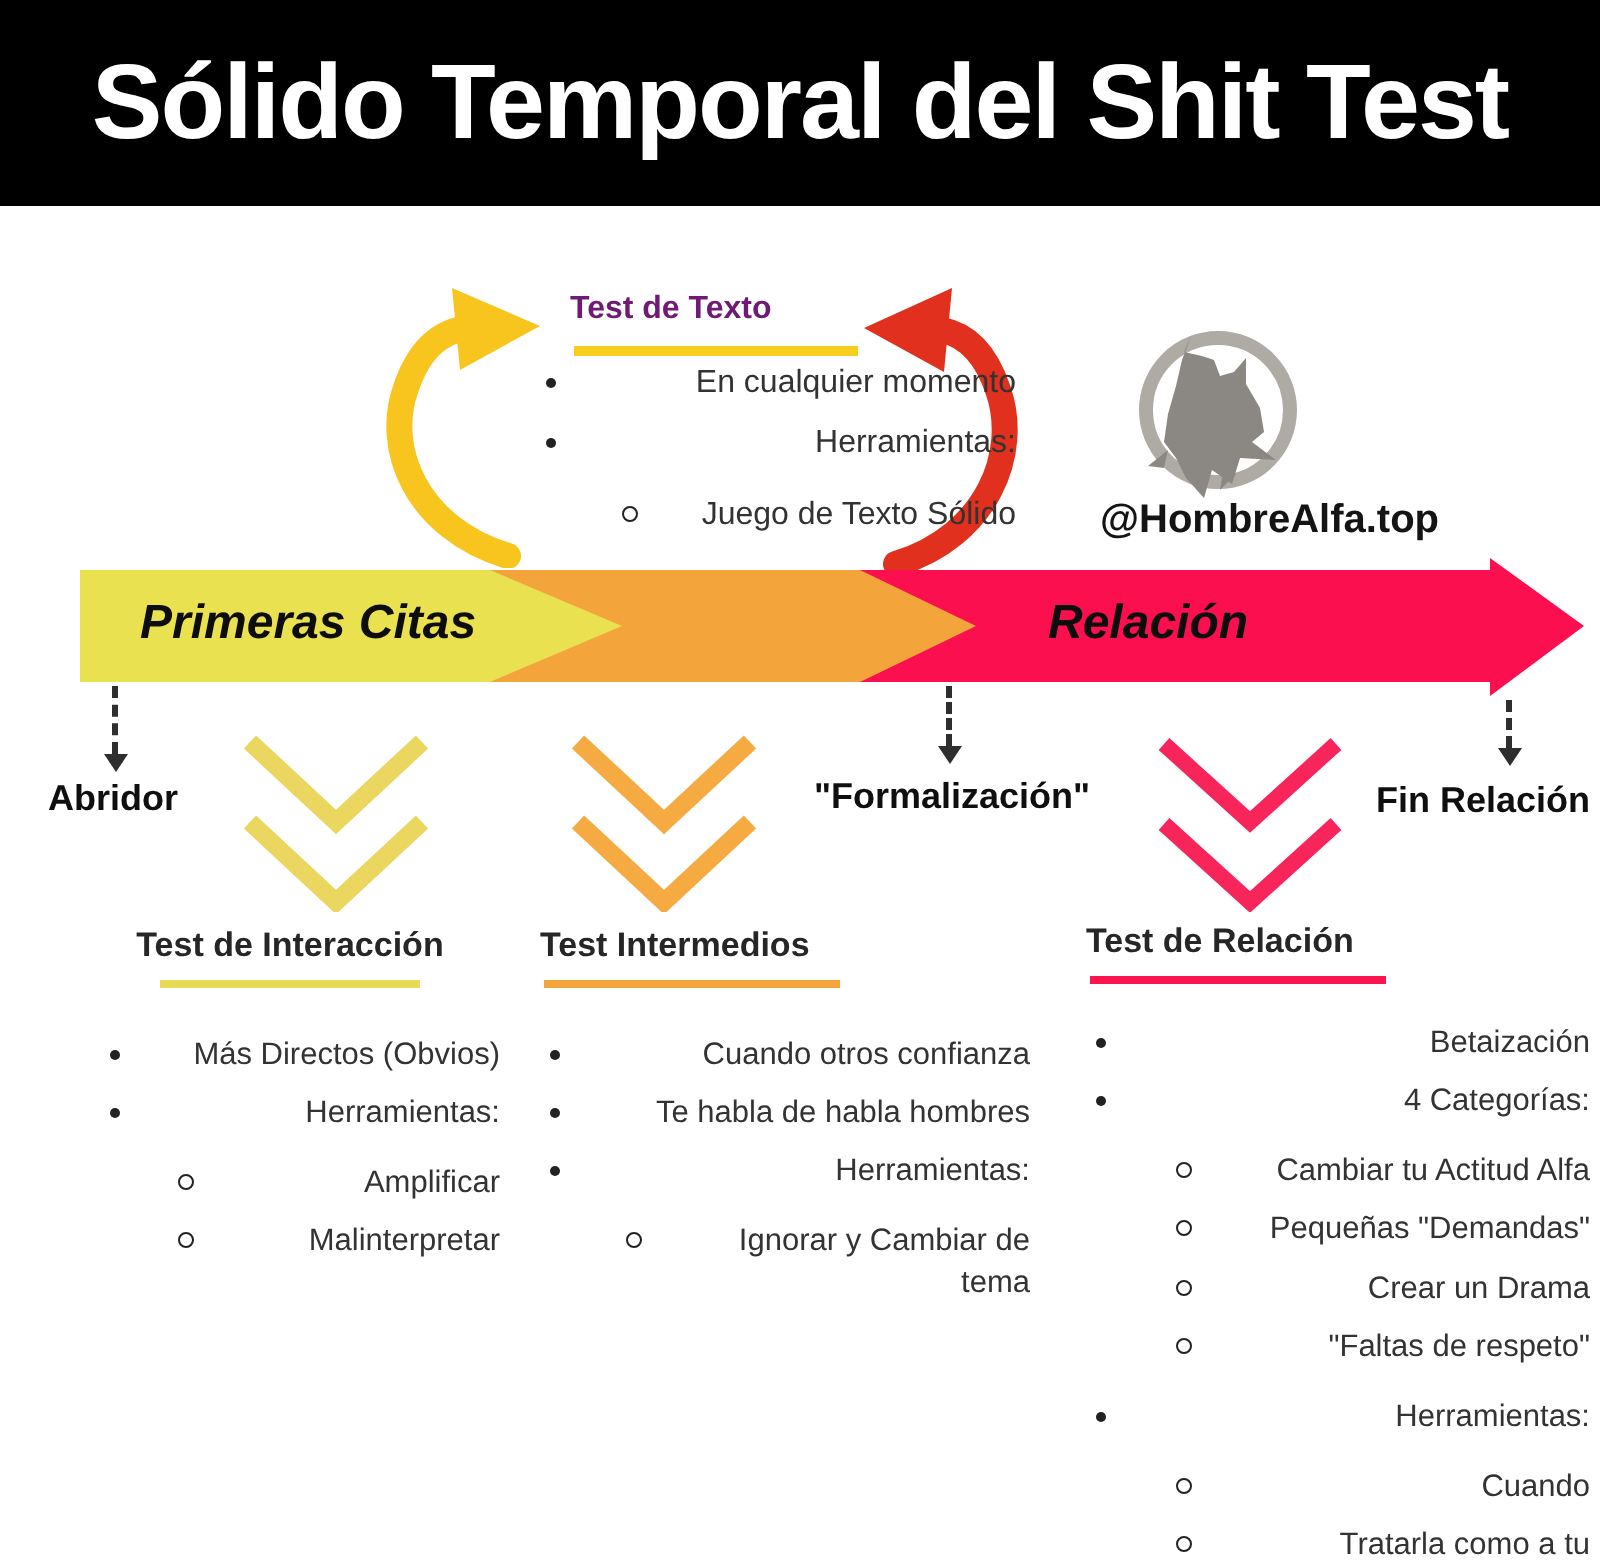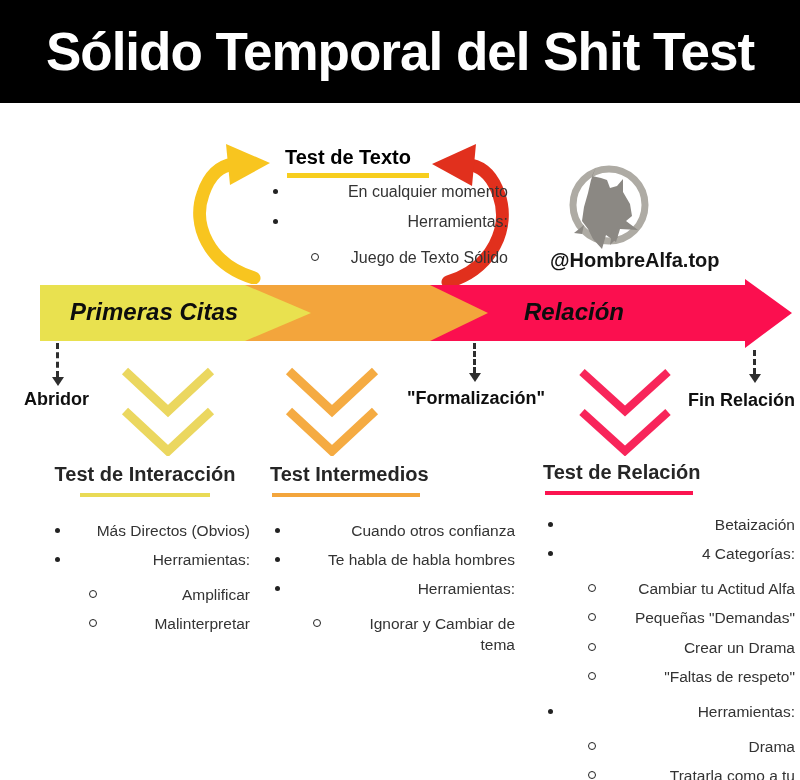--- a/index.html
+++ b/index.html
@@ -9,21 +9,21 @@
   }
   
   .header-bar{
     position:absolute;left:0;top:0;width:800px;height:103px;background:#000000;
     display:flex;align-items:center;justify-content:center;
   }
   .header-bar h1{
     margin:0;color:#ffffff;font-size:53px;font-weight:bold;letter-spacing:-1px;white-space:nowrap;
   }
   
-  .tt-title{position:absolute;left:285px;top:146px;font-size:20px;font-weight:bold;color:#000000;white-space:nowrap;}
+  .tt-title{position:absolute;left:285px;top:146px;font-size:16px;font-weight:bold;color:#701a75;white-space:nowrap;}
   .tt-underline{position:absolute;left:287px;top:173px;width:142px;height:5px;background:#f7ce1e;}
   .tt-list{position:absolute;left:268px;top:182px;width:240px;}
   
   ul.blist{list-style:none;margin:0;padding:0;font-size:15.5px;color:#333;text-align:right;}
   ul.blist li{position:relative;padding-left:22px;margin-bottom:9px;line-height:1.3;}
   ul.blist li.disc::before{
     content:"";position:absolute;left:5px;top:7px;width:5px;height:5px;border-radius:50%;background:#222;
   }
   ul.blist li.circle{margin-left:40px;}
   ul.blist li.circle::before{
@@ -60,21 +60,21 @@
   
   .chevron{position:absolute;}
   .chev-1{left:120px;top:366px;}
   .chev-2{left:284px;top:366px;}
   .chev-3{left:577px;top:368px;}
   
   .col{position:absolute;}
   .col-1{left:40px;top:463px;width:210px;}
   .col-2{left:270px;top:463px;width:245px;}
   .col-3{left:543px;top:461px;width:252px;}
-  .col h2{margin:0;font-size:20px;font-weight:bold;color:#262626;white-space:nowrap;}
+  .col h2{margin:0;font-size:17px;font-weight:bold;color:#262626;white-space:nowrap;}
   .col-1 h2{text-align:center;}
   .col .underline{height:4px;margin-top:7px;}
   .u-yellow{background:#e9da55;width:130px;margin-left:auto;margin-right:auto;}
   .u-orange{background:#f3a53c;width:148px;margin-left:2px;}
   .u-pink{background:#fb1450;width:148px;margin-left:2px;}
   .col ul.blist{margin-top:24px;}
   .col-1 ul.blist{margin-left:10px;}
   .col-1 ul.blist li.circle{margin-left:36px;}
   .col-2 ul.blist li.circle{margin-left:40px;}
   .col-3 ul.blist{margin-top:20px;}
@@ -180,18 +180,18 @@
     <h2>Test de Relación</h2>
     <div class="underline u-pink"></div>
     <ul class="blist">
       <li class="disc">Betaización</li>
       <li class="disc">4 Categorías:</li>
       <li class="circle gap">Cambiar tu Actitud Alfa</li>
       <li class="circle">Pequeñas "Demandas"</li>
       <li class="circle">Crear un Drama</li>
       <li class="circle">"Faltas de respeto"</li>
       <li class="disc gap">Herramientas:</li>
-      <li class="circle gap">Drama</li>
+      <li class="circle gap">Cuando</li>
       <li class="circle">Tratarla como a tu "hermanita pequeña"</li>
     </ul>
   </div>
 
 </div>
 
 </body></html>

